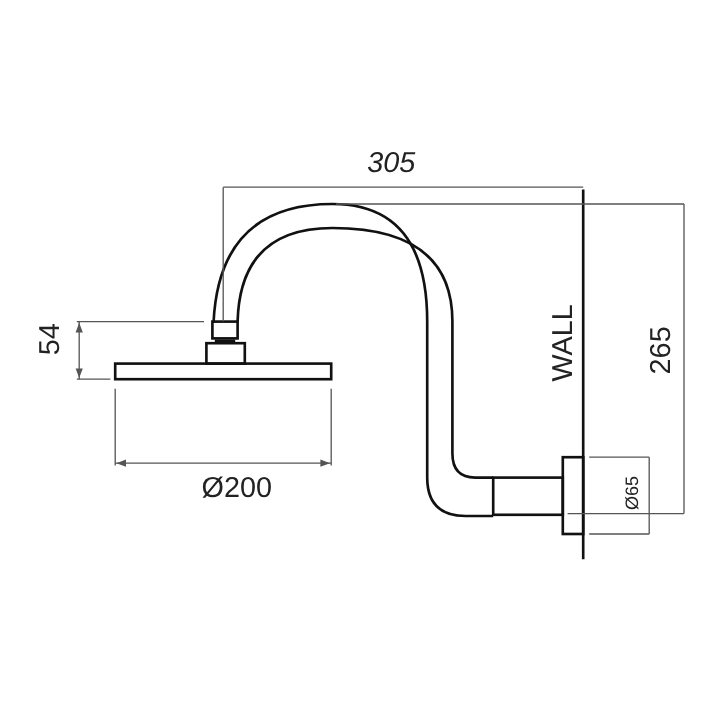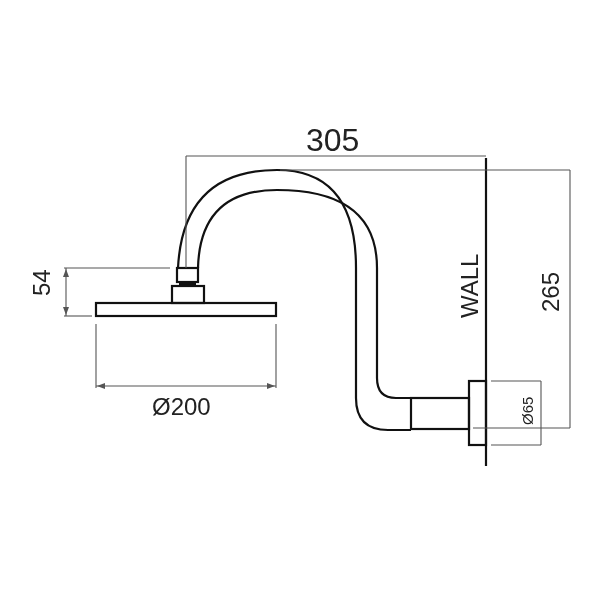--- a/index.html
+++ b/index.html
@@ -8,22 +8,22 @@
     svg { position: absolute; left: 0; top: 0; }
     .part { fill: none; stroke: #111111; stroke-width: 2.2; }
     .dim { fill: none; stroke: #555555; stroke-width: 1.1; }
     .label {
       position: absolute;
       font-family: "Liberation Sans", sans-serif;
       color: #222222;
       white-space: nowrap;
       line-height: 1;
     }
-    .lbl-305 { left: 306px; top: 124px; font-size: 32px; }
-    .lbl-200 { left: 152px; top: 395px; font-size: 24px; }
+    .lbl-305 { left: 306px; top: 124px; font-size: 24px; font-style: italic; }
+    .lbl-200 { left: 168px; top: 395px; font-size: 24px; }
     .lbl-54 { left: 30px; top: 296px; font-size: 24px; transform: rotate(-90deg); transform-origin: 0 0; }
     .lbl-wall { left: 458px; top: 318px; font-size: 24px; transform: rotate(-90deg); transform-origin: 0 0; }
     .lbl-265 { left: 539px; top: 312px; font-size: 24px; transform: rotate(-90deg); transform-origin: 0 0; }
     .lbl-65 { left: 520px; top: 425px; font-size: 15px; transform: rotate(-90deg); transform-origin: 0 0; }
   </style>
 </head>
 <body>
 
 <div id="canvas">
   <svg width="600" height="600" viewBox="0 0 600 600">

